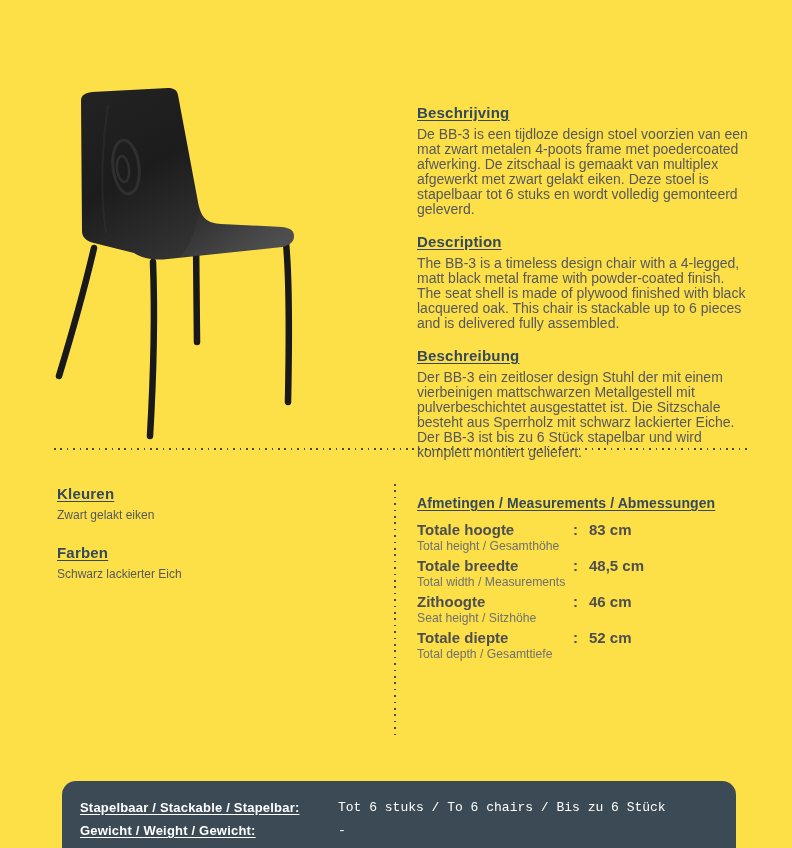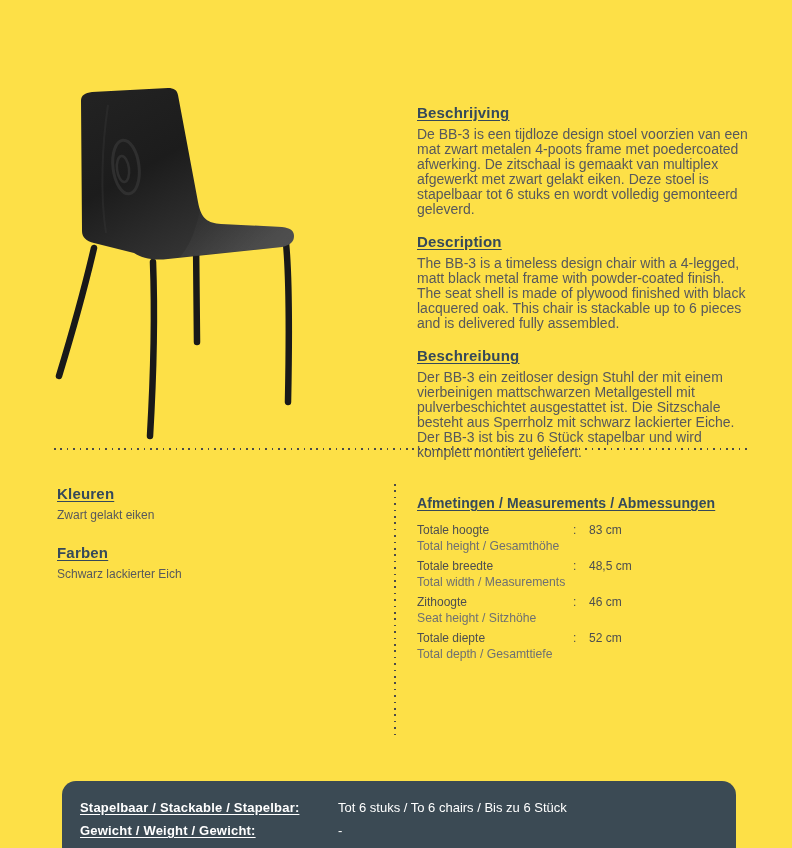--- a/index.html
+++ b/index.html
@@ -47,34 +47,34 @@
 
   
   .right-col{position:absolute;left:417px;top:482px;width:333px;}
   .m-heading{
     font-size:14px;font-weight:bold;color:var(--heading);
     text-decoration:underline;text-underline-offset:2px;
     margin:12px 0 10px 0;letter-spacing:.1px;line-height:18px;
   }
   .m-row{margin-bottom:3px;}
   .m-row.gap{margin-top:2px;}
-  .m-line{display:flex;font-size:12px;font-weight:normal;color:var(--label);line-height:16px;}
+  .m-line{display:flex;font-size:15px;font-weight:bold;color:var(--label);line-height:16px;}
   .m-label{width:156px;}
   .m-colon{width:16px;}
   .m-sub{font-size:12.2px;color:var(--sublabel);line-height:17px;}
 
   
   .footer-panel{
     position:absolute;left:62px;top:781px;width:674px;height:67px;
     background:var(--panel);border-radius:14px 14px 0 0;color:#ffffff;
     padding:19px 4px 0 18px;
   }
   .f-row{display:flex;margin-bottom:7px;font-size:13px;line-height:16px;}
   .f-label{width:258px;font-weight:bold;text-decoration:underline;text-underline-offset:2px;letter-spacing:.2px;}
-  .f-value{font-weight:normal;}
+  .f-value{font-weight:normal;font-family:Liberation Mono, monospace;}
 </style>
 </head>
 <body>
 
 <div class="page">
 
   <div class="chair-wrap">
     <svg width="300" height="365" viewBox="0 0 300 365">
       <defs>
         <linearGradient id="shellGrad" x1="0" y1="0" x2="0.7" y2="1">

